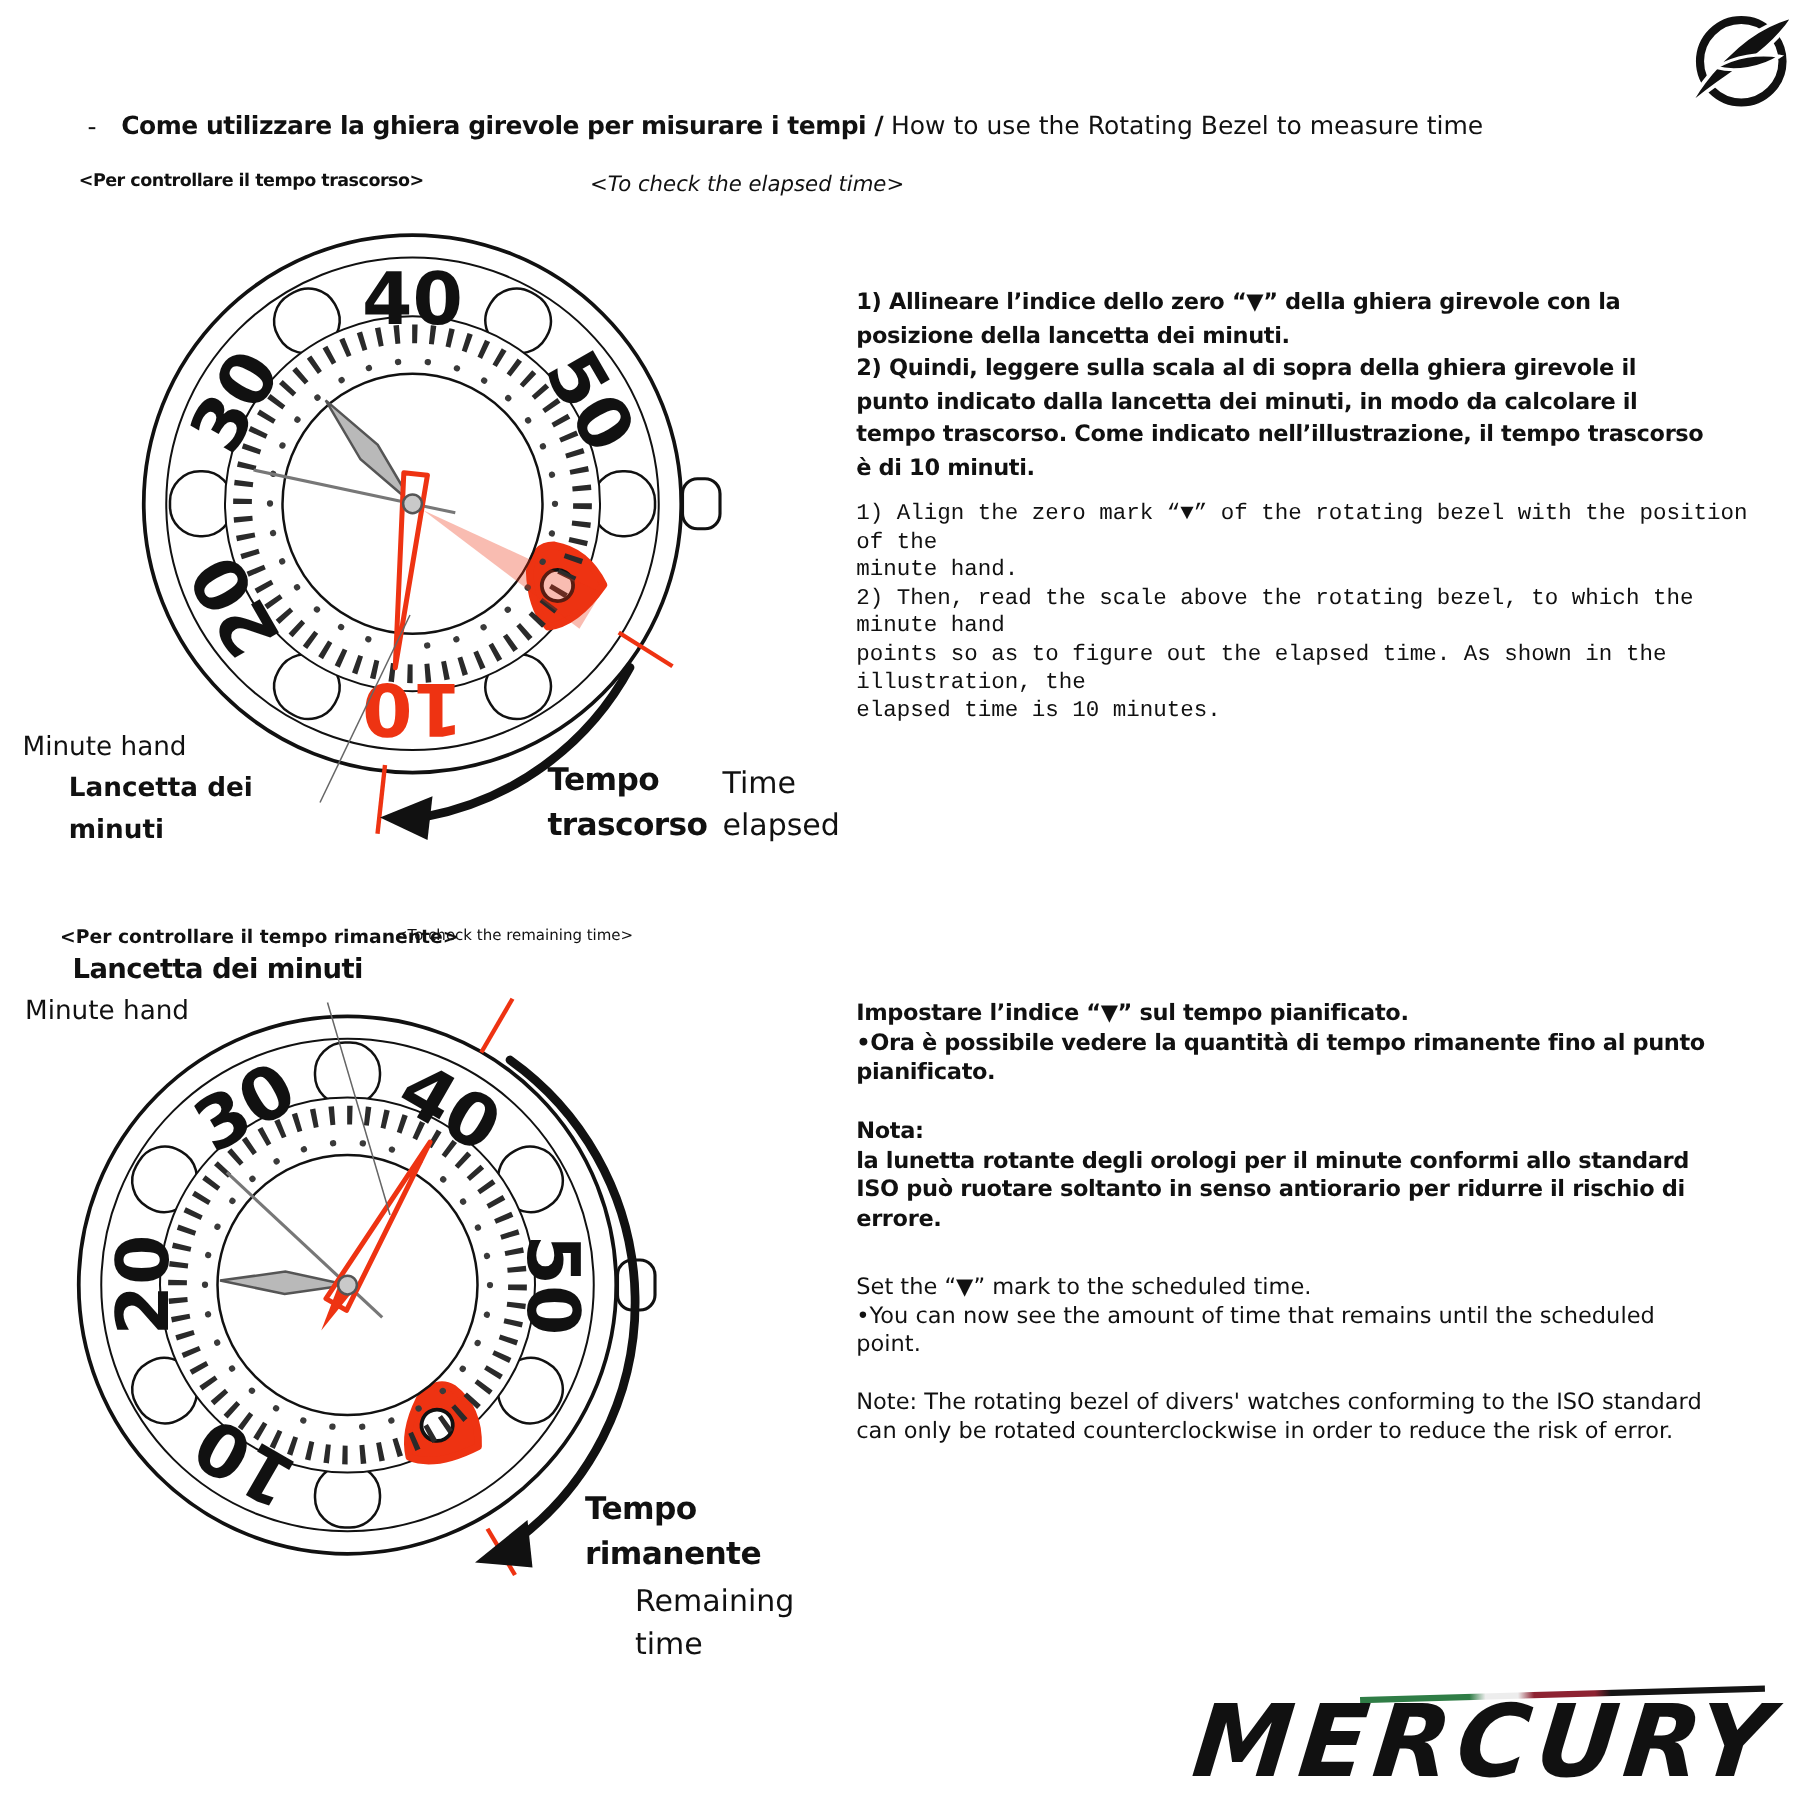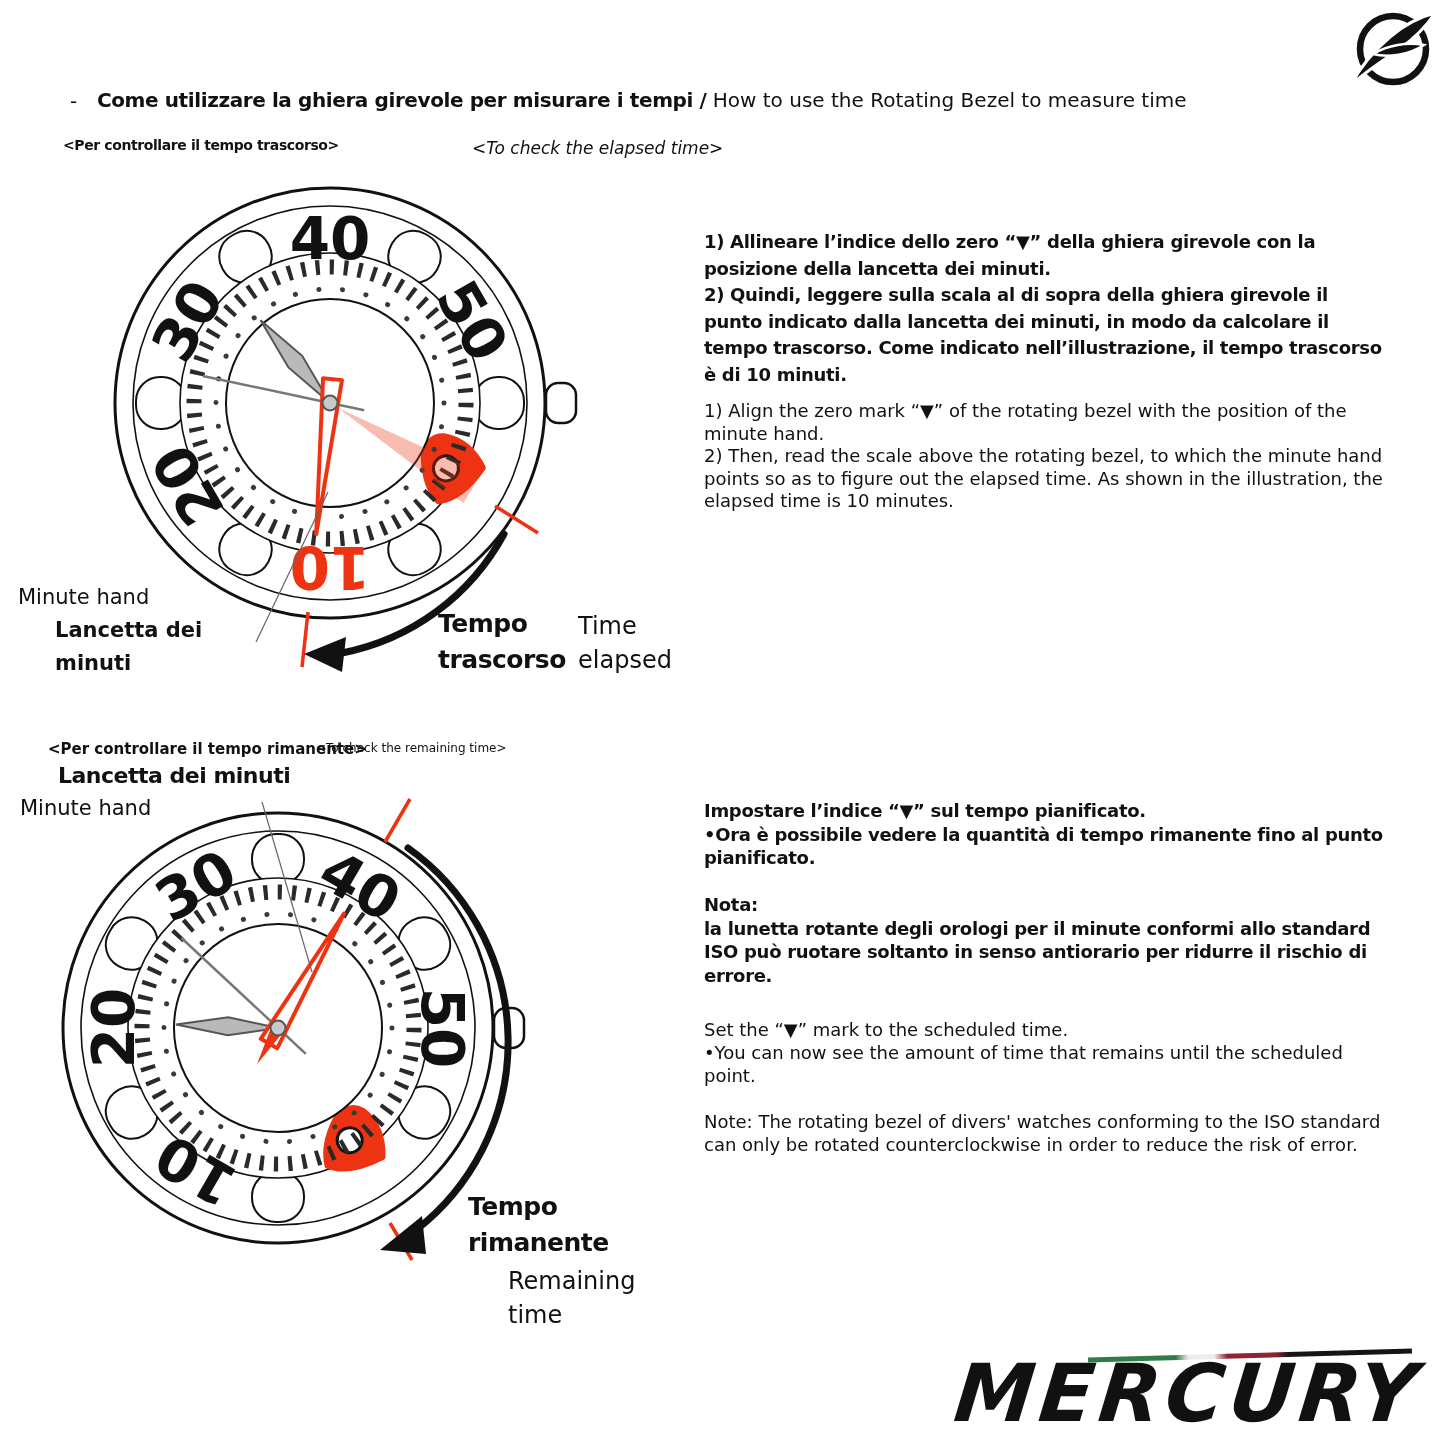--- a/index.html
+++ b/index.html
@@ -10,23 +10,23 @@
   .pre{white-space:pre-line;}
   .tight{letter-spacing:-0.4px;}
 
   
   .title-dash{left:70px;top:89px;font-size:20px;}
   .title{left:97px;top:88px;font-size:20px;white-space:nowrap;}
   .h1-it{left:63px;top:137px;font-size:14px;font-weight:bold;letter-spacing:-0.4px;}
   .h1-en{left:472px;top:138px;font-size:17px;font-style:italic;}
 
   
-  .col{left:685px;width:740px;margin-left:19px;}
+  .col{left:685px;width:740px;}
   .body-it1{top:229px;font-size:18px;font-weight:bold;line-height:26.5px;letter-spacing:-0.3px;}
-  .body-en1{top:400px;font-size:18px;line-height:22.5px;}
+  .body-en1{top:400px;font-size:18px;line-height:22.5px;font-family:Liberation Mono, monospace;}
   .body-it2{top:799px;font-size:18px;font-weight:bold;line-height:23.5px;letter-spacing:-0.3px;}
   .body-en2{top:1018px;font-size:18px;line-height:23px;}
 
   
   .mh-en1{left:18px;top:585px;font-size:21px;}
   .mh-it1{left:55px;top:614px;font-size:21px;font-weight:bold;line-height:33px;}
   .elapsed-it{left:438px;top:606px;font-size:25px;font-weight:bold;line-height:36px;letter-spacing:-0.5px;}
   .elapsed-en{left:578px;top:609px;font-size:24px;line-height:34px;}
 
   

